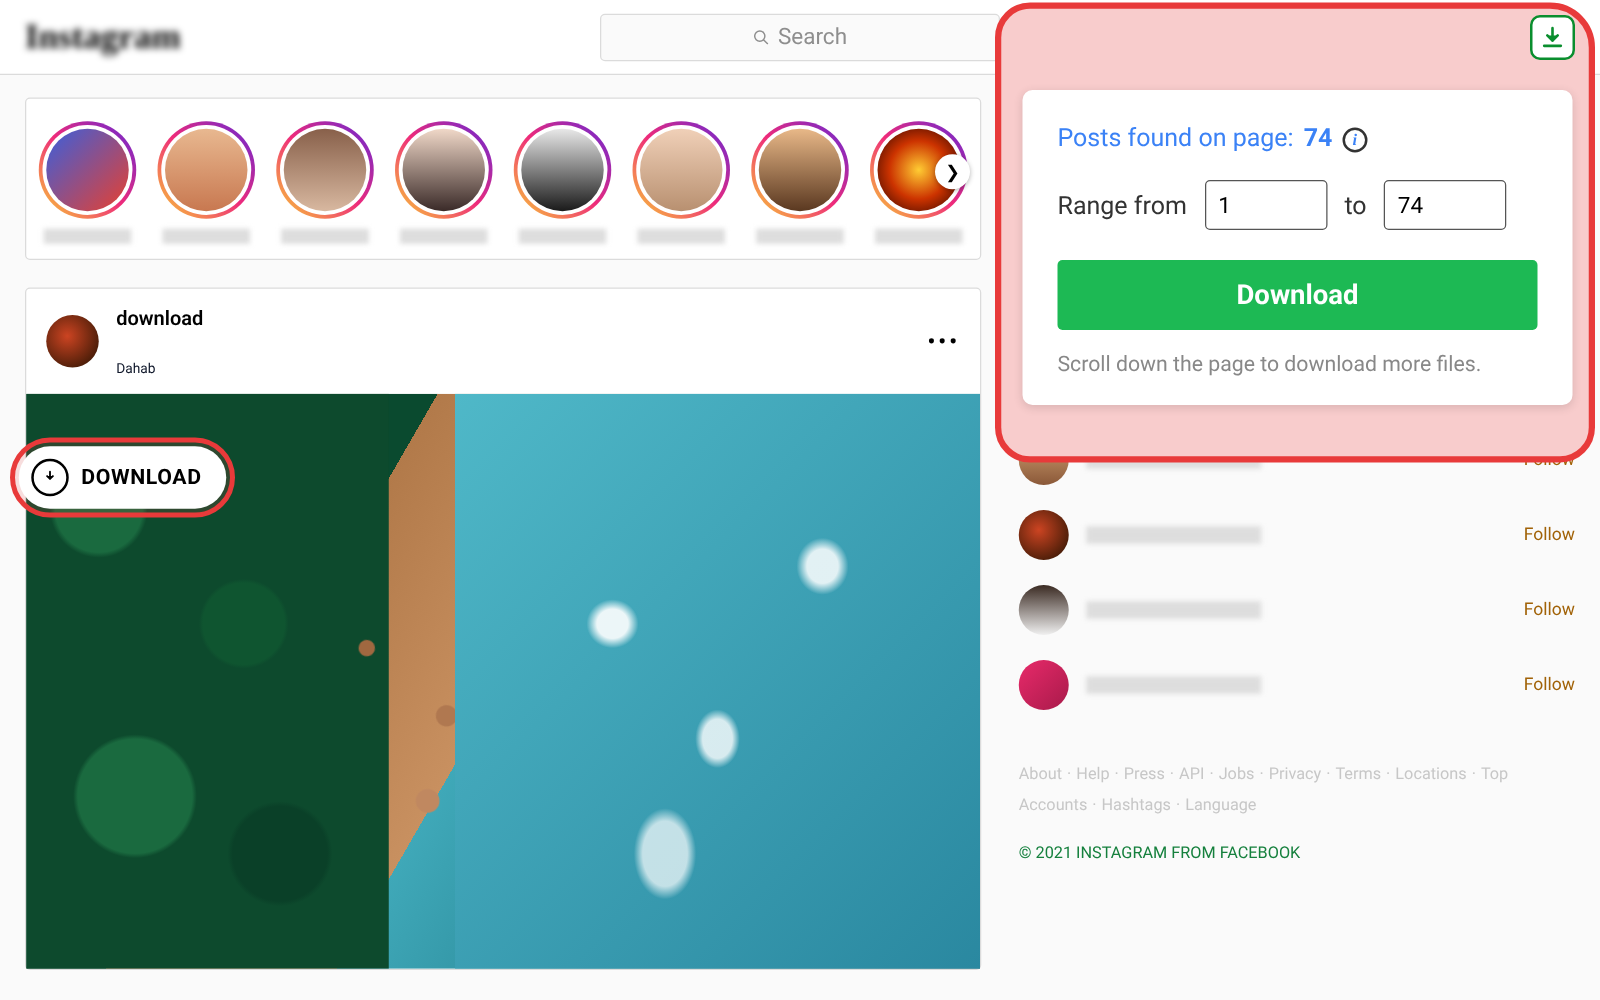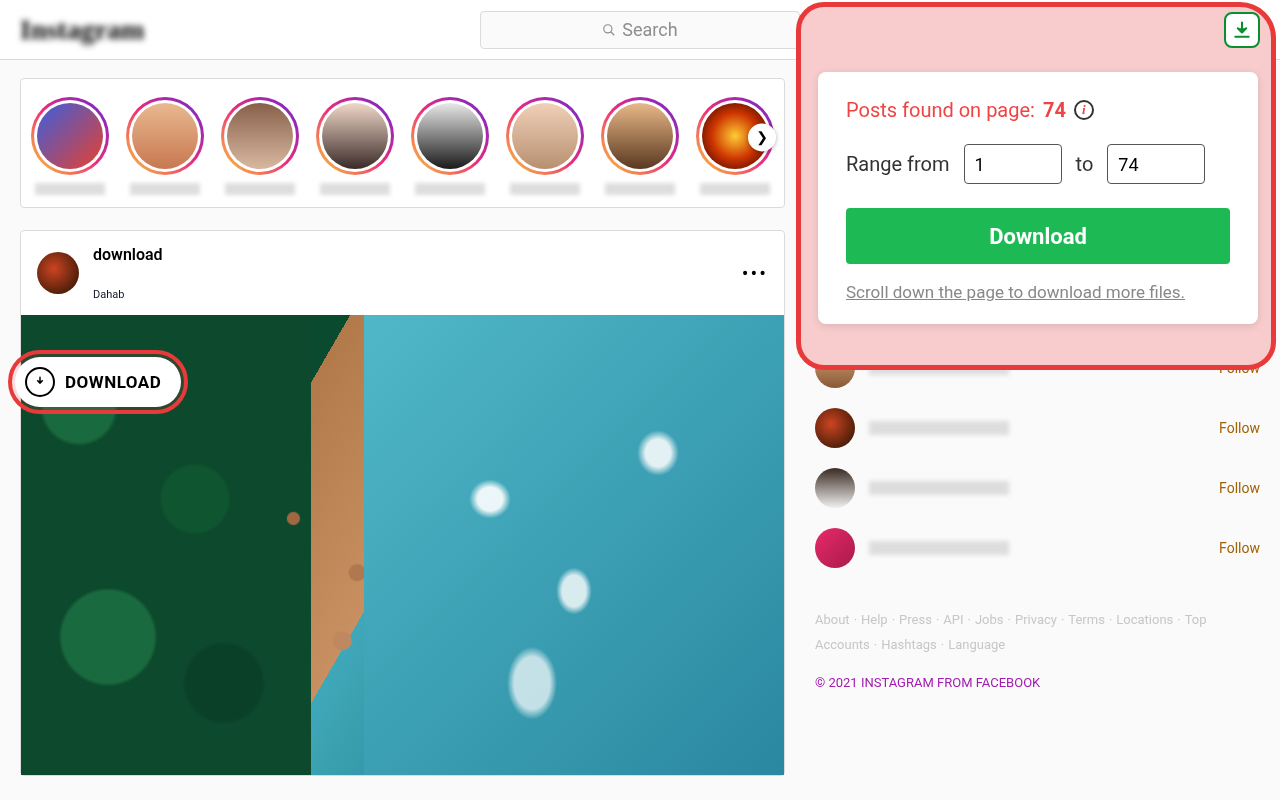--- a/index.html
+++ b/index.html
@@ -68,32 +68,32 @@
 .dl-pill .circ svg { width:14px; height:14px; }
 
 
 .sugg { margin-top:260px; }
 .sugg-row { display:flex; align-items:center; gap:14px; padding:10px 0; }
 .sugg-av { width:40px; height:40px; border-radius:50%; }
 .sugg-name { width:140px; height:14px; background:#ddd; filter:blur(2px); }
 .sugg-follow { margin-left:auto; color:#a16207; font-weight:400; font-size:14px; cursor:pointer; }
 .footer-links { margin-top:30px; color:#c7c7c7; font-size:13px; line-height:1.9; }
 .footer-links span.sep { margin:0 4px; }
-.copyright { margin-top:18px; color:#a21caf; font-size:13px; }
+.copyright { margin-top:18px; color:#15803d; font-size:13px; }
 
 
 .ext-highlight { position:absolute; top:2px; right:4px; width:480px; height:368px; border:5px solid #e83a3a; background:#f8cccc; border-radius:28px; border-top-right-radius:36px; z-index:20; }
 .ext-popup { position:absolute; top:72px; right:22px; width:440px; background:#fff; border-radius:8px; box-shadow:0 2px 8px rgba(0,0,0,.12); padding:26px 28px 22px; z-index:25; }
-.ext-title { font-size:20px; color:#ef4444; display:flex; align-items:center; gap:8px; }
+.ext-title { font-size:20px; color:#3b82f6; display:flex; align-items:flex-end; gap:8px; }
 .ext-title b { font-weight:700; }
 .info-icon { width:20px; height:20px; border:2px solid #333; border-radius:50%; display:inline-flex; align-items:center; justify-content:center; font-size:13px; font-weight:700; font-family:serif; font-style:italic; }
 .ext-range { margin-top:22px; display:flex; align-items:center; gap:14px; font-size:20px; color:#333; }
 .ext-range input { width:98px; height:40px; border:1.5px solid #555; border-radius:4px; font-size:18px; padding:0 10px; }
 .ext-dl { margin-top:24px; width:100%; height:56px; background:#1db954; color:#fff; border:none; border-radius:4px; font-size:22px; font-weight:700; cursor:pointer; }
-.ext-note { margin-top:18px; color:#888; font-size:17px;text-decoration:underline; }
+.ext-note { margin-top:18px; color:#888; font-size:17px; }
 
 
 .av1{background:linear-gradient(135deg,#3a5fdd,#e8402f);} 
 .av2{background:linear-gradient(180deg,#e8b890,#c87850);} 
 .av3{background:linear-gradient(180deg,#88604a,#d8b8a0);} 
 .av4{background:linear-gradient(180deg,#f0d8c8,#3a2a28);} 
 .av5{background:linear-gradient(180deg,#e8e8e8,#1a1a1a);} 
 .av6{background:linear-gradient(180deg,#f0d0b8,#b89070);} 
 .av7{background:linear-gradient(180deg,#e8b888,#5a3820);} 
 .av8{background:radial-gradient(circle,#ffcc33,#cc3300,#220000);}

